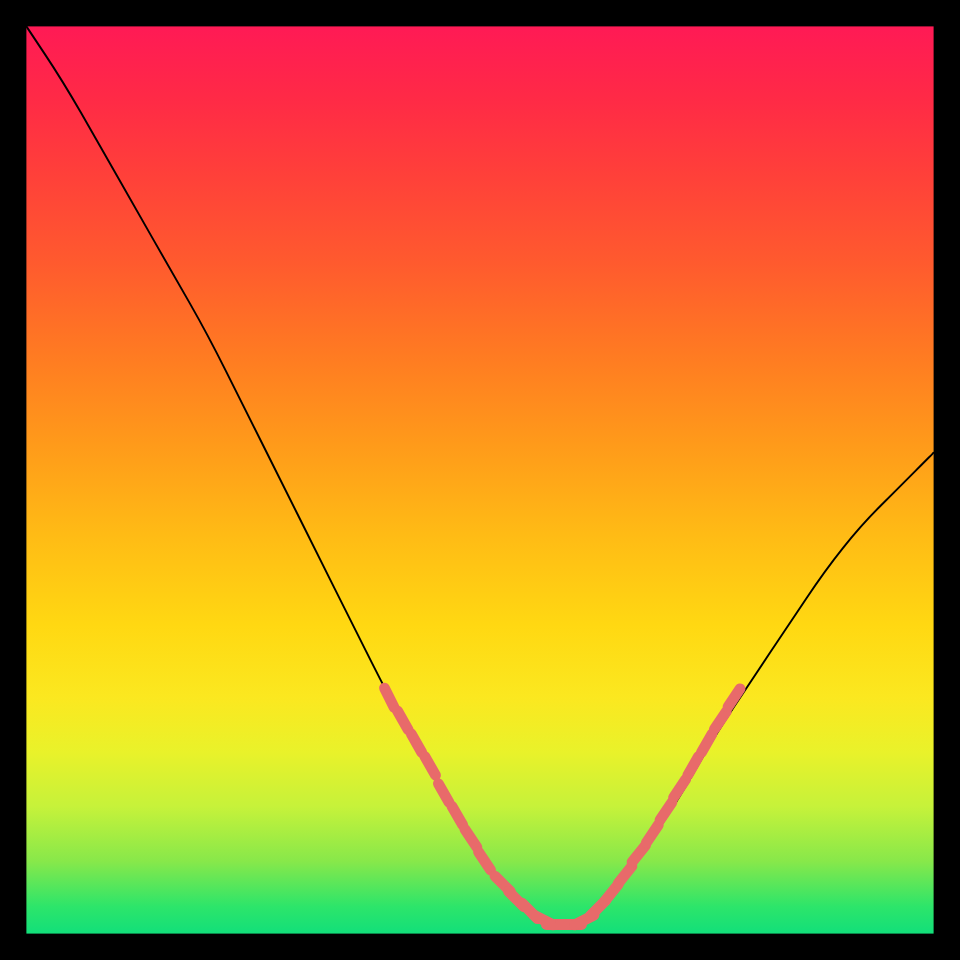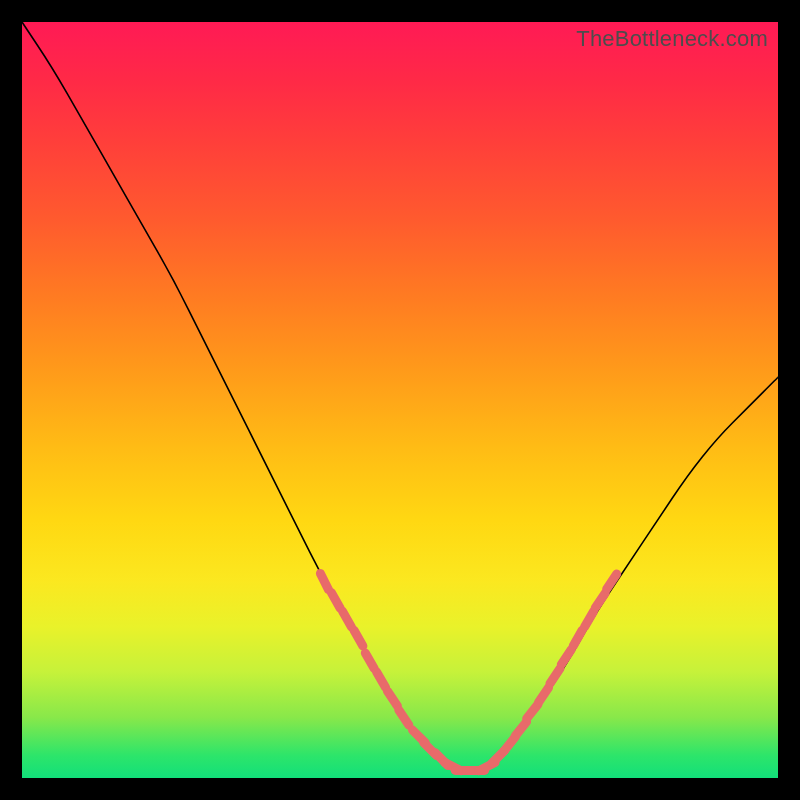--- a/index.html
+++ b/index.html
@@ -72,21 +72,20 @@
     stroke-width: 9;
     stroke-linecap: round;
     fill: none;
   }
 </style>
 </head>
 <body>
 
 <div class="frame">
   <div class="plot">
-    <div class="watermark">TheBottleneck.com</div>
 
     <svg class="curve" viewBox="0 0 756 756" preserveAspectRatio="none">
       <path id="curve-path" class="black-stroke" d="M 0.0 0.0 Q 0.0 0.0 15.1 22.7 Q 30.2 45.4 45.4 71.8 Q 60.5 98.3 75.6 124.7 Q 90.7 151.2 105.8 177.7 Q 121.0 204.1 136.1 230.6 Q 151.2 257.0 166.3 287.3 Q 181.4 317.5 196.6 347.8 Q 211.7 378.0 226.8 408.2 Q 241.9 438.5 257.0 468.7 Q 272.2 499.0 287.3 529.2 Q 302.4 559.4 317.5 585.9 Q 332.6 612.4 347.8 638.8 Q 362.9 665.3 378.0 688.0 Q 393.1 710.6 400.7 718.2 Q 408.2 725.8 415.8 733.3 Q 423.4 740.9 430.9 744.7 Q 438.5 748.4 446.0 748.4 Q 453.6 748.4 461.2 744.7 Q 468.7 740.9 476.3 733.3 Q 483.8 725.8 499.0 706.9 Q 514.1 688.0 529.2 665.3 Q 544.3 642.6 559.4 616.1 Q 574.6 589.7 589.7 567.0 Q 604.8 544.3 619.9 521.6 Q 635.0 499.0 650.2 476.3 Q 665.3 453.6 680.4 434.7 Q 695.5 415.8 710.6 400.7 Q 725.8 385.6 740.9 370.4 T 756.0 355.3 "></path>
       <g id="dash-group">
           <line x1="298.4" y1="551.4" x2="306.4" y2="567.5" class="dash"></line>
           <line x1="309.3" y1="570.5" x2="318.2" y2="586.2" class="dash"></line>
           <line x1="320.6" y1="589.4" x2="329.5" y2="605.1" class="dash"></line>
           <line x1="332.0" y1="608.3" x2="340.9" y2="624.0" class="dash"></line>
           <line x1="343.3" y1="631.0" x2="352.2" y2="646.6" class="dash"></line>
           <line x1="354.6" y1="649.9" x2="363.6" y2="665.5" class="dash"></line>

